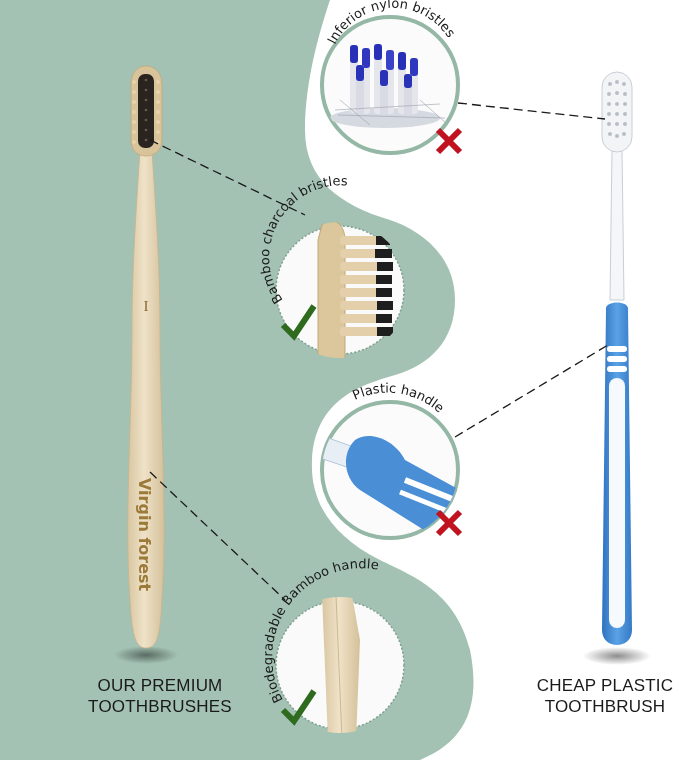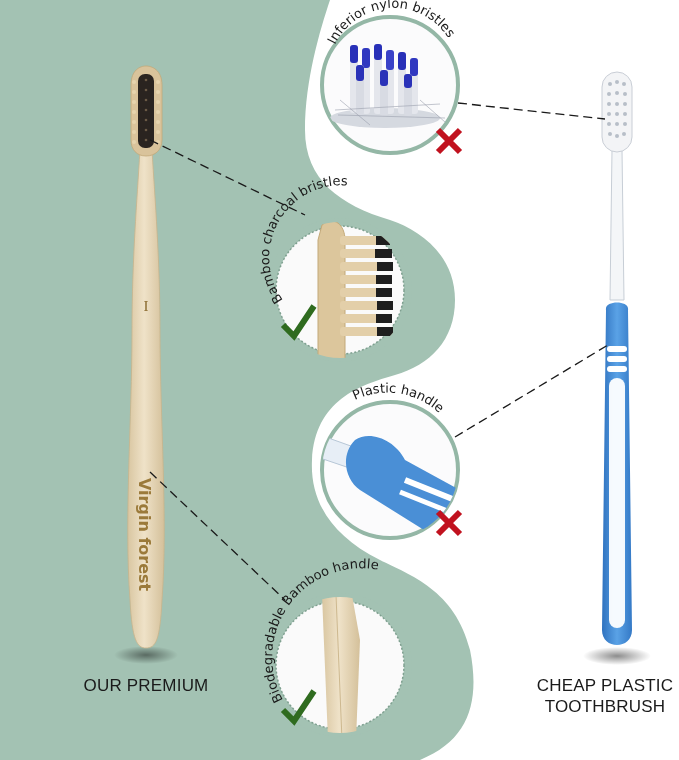--- a/index.html
+++ b/index.html
@@ -229,20 +229,21 @@
     </g>
     <text font-family="DejaVu Sans, sans-serif" font-size="13" fill="#1a1a1a">
       <textPath href="#arc4">Biodegradable Bamboo handle</textPath>
     </text>
     <g>
       <path d="M283,710 L294,721 L314,691" stroke="#2f6b1f" stroke-width="6" fill="none"></path>
     </g>
   </g>
 </svg>
 
-<div class="label" style="left:46px; top:675px; width:200px;">
+<div class="label" style="left:60px; top:675px; width:200px;">
   <span>OUR PREMIUM</span>
+  <span>TOOTHBRUSHES</span>
 </div>
 <div class="label" style="left:520px; top:675px; width:170px;">
   <span>CHEAP PLASTIC</span>
   <span>TOOTHBRUSH</span>
 </div>
 </div>
 
 </body></html>

